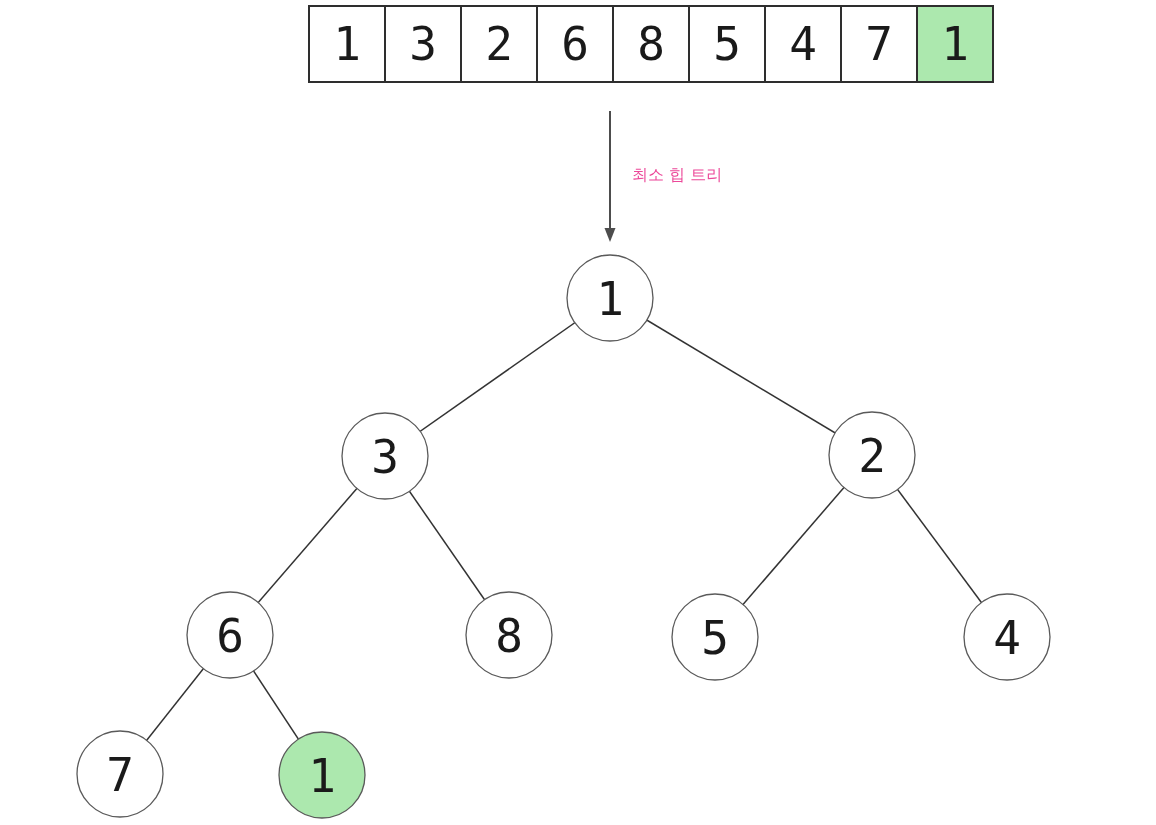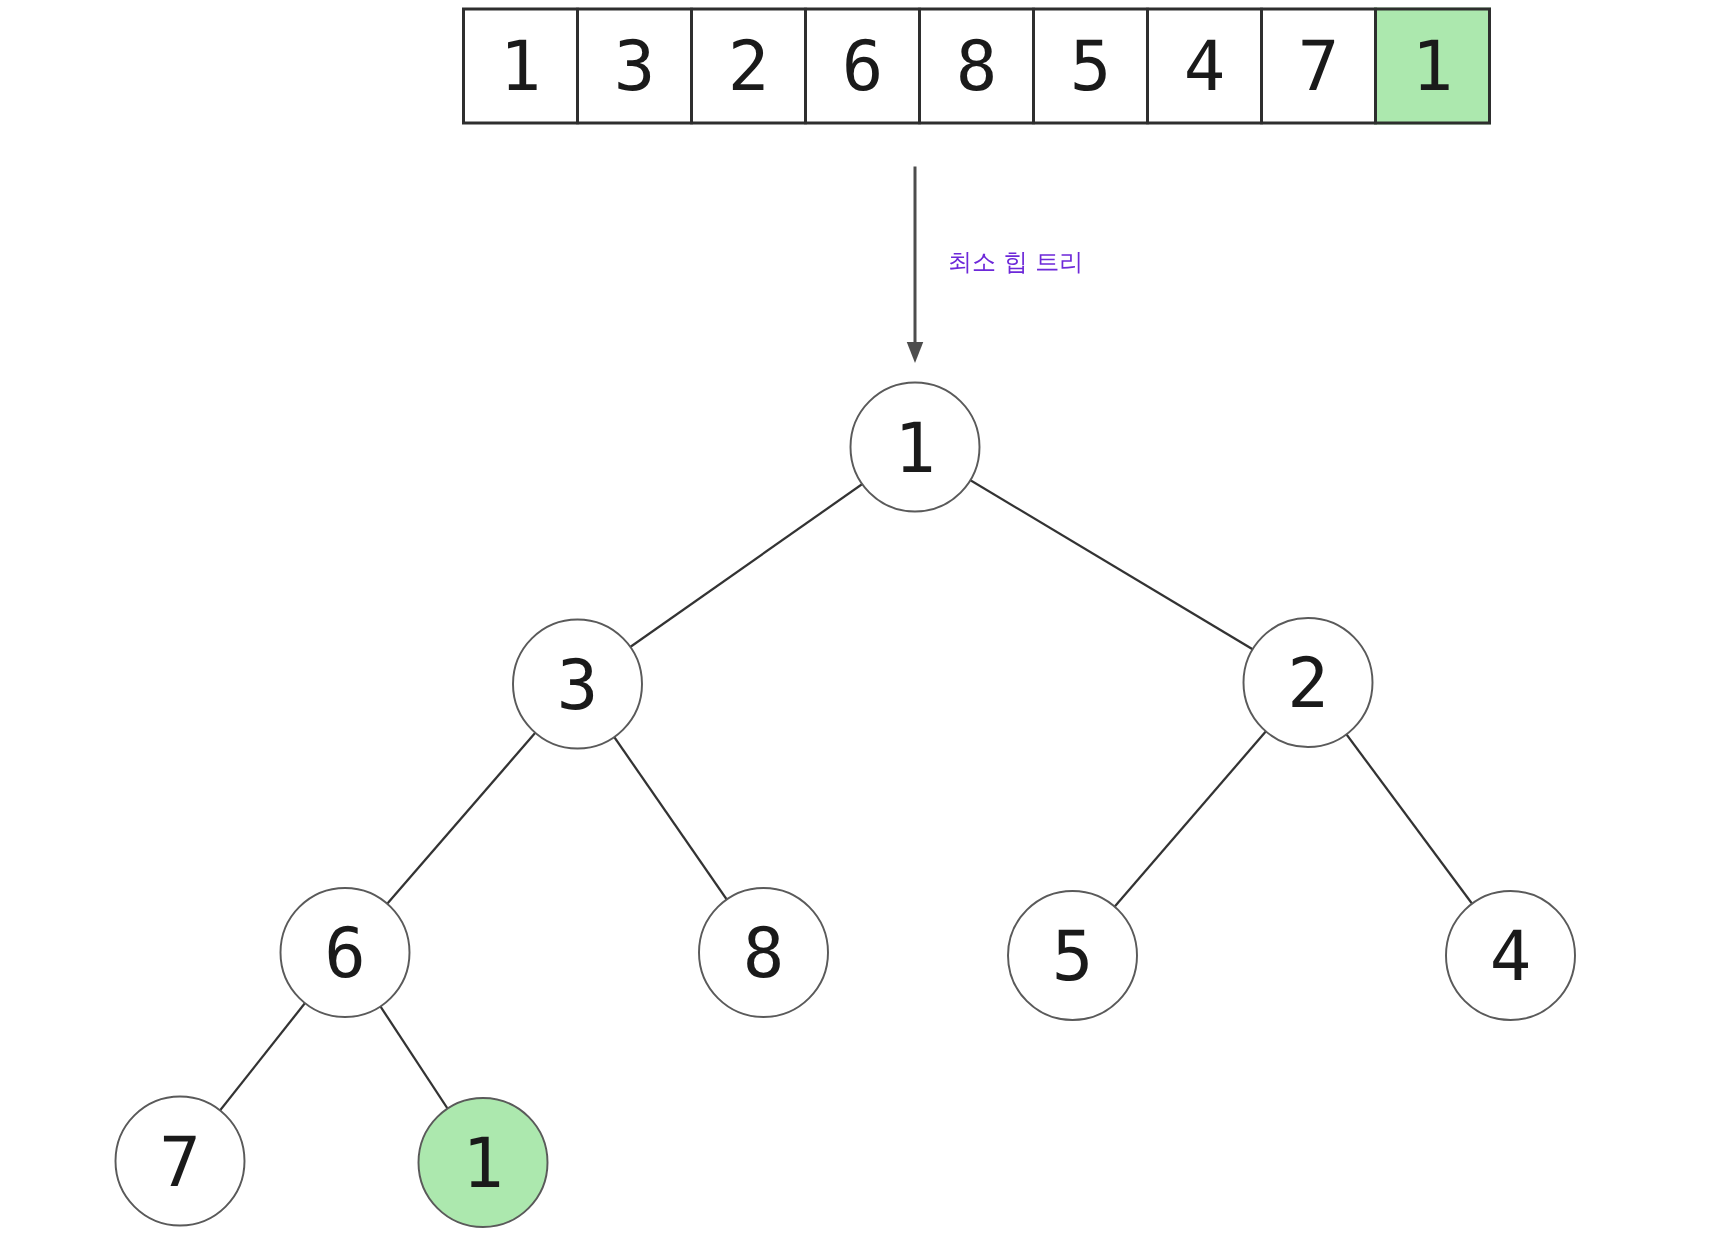--- a/index.html
+++ b/index.html
@@ -44,21 +44,21 @@
   .arrow-svg {
     position: absolute;
     left: 0;
     top: 0;
   }
   .arrow-label {
     position: absolute;
     left: 632px;
     top: 165px;
     font-size: 16px;
-    color: #6d28d9;
+    color: #ec4899;
     white-space: nowrap;
   }
   .tree-svg {
     position: absolute;
     left: 0;
     top: 0;
   }
   .tree-svg text {
     font-family: "DejaVu Sans Mono", monospace;
     font-size: 46px;

